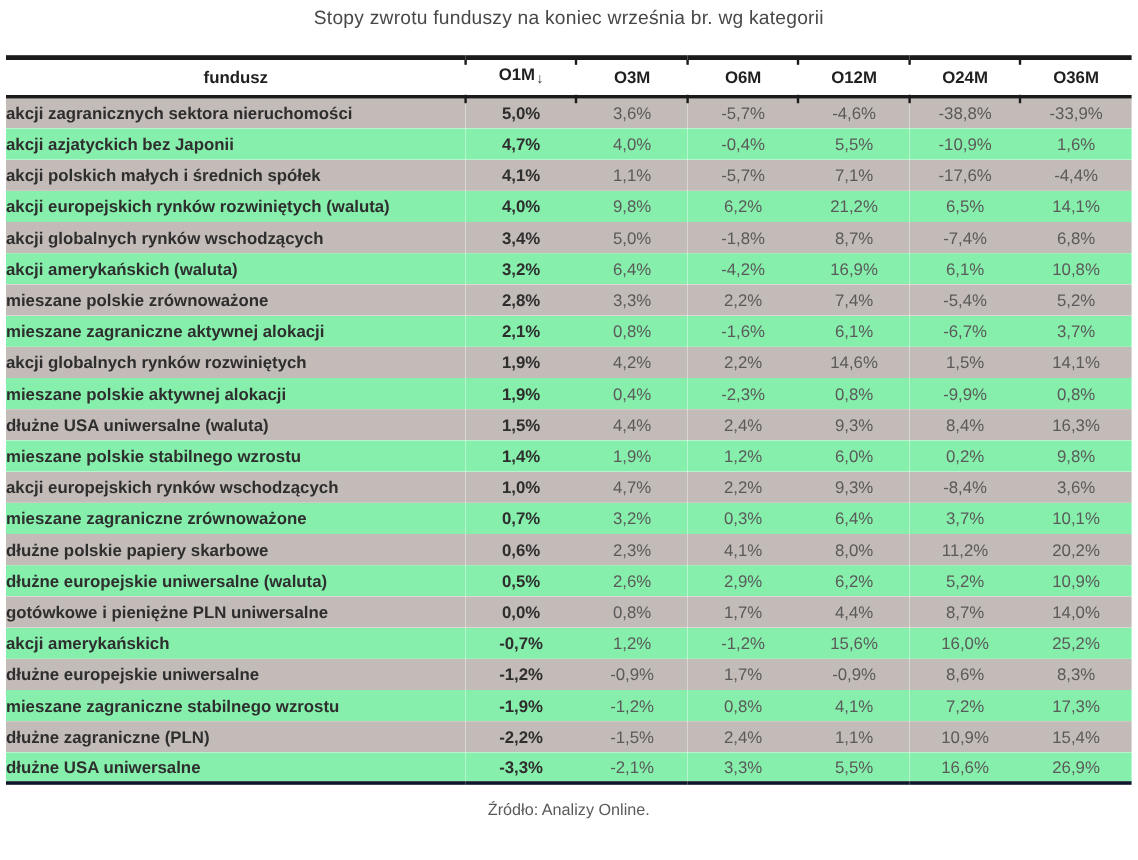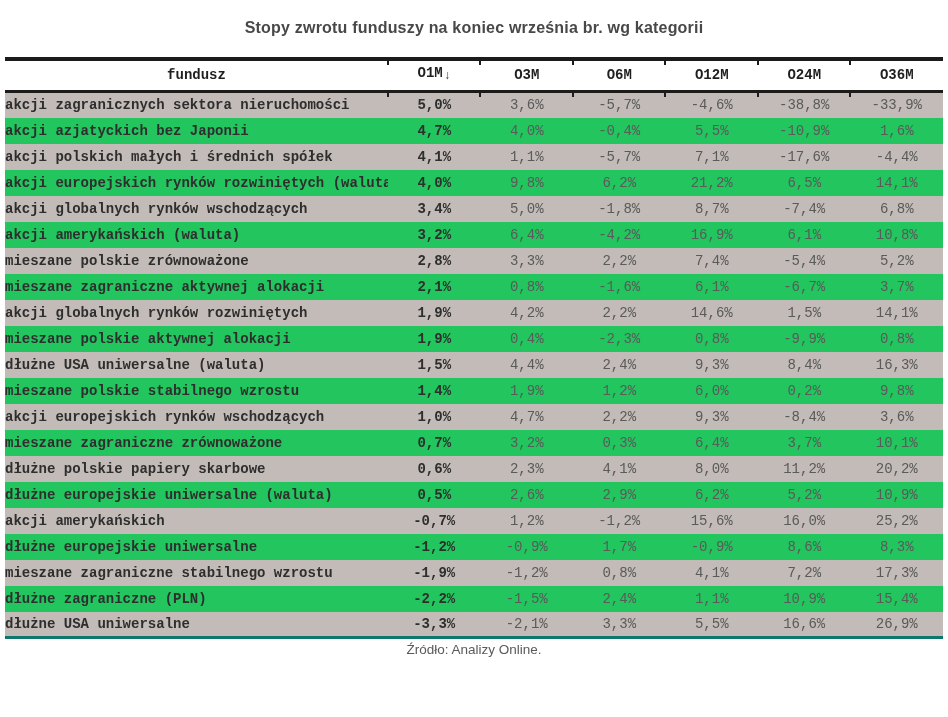--- a/index.html
+++ b/index.html
@@ -3,32 +3,31 @@
 <meta charset="utf-8">
 <style>
   html,body{margin:0;padding:0;background:#ffffff;}
   body{
     width:948px;height:717px;
     font-family:"Liberation Sans","DejaVu Sans",sans-serif;
     color:#2f2f2f;overflow:hidden;
   }
   .page{width:948px;}
   .page-title{
-    margin:12px;padding:7px 0 8px 0;
+    margin:0;padding:7px 0 8px 0;
     text-align:center;
-    font-size:16px;font-weight:bold;color:#484848;
+    font-size:16px;font-weight:normal;color:#484848;
     letter-spacing:.2px;
   }
   table.funds{
-    width:938px;margin:0 auto;
+    width:938px;margin:13px auto;
     border-collapse:collapse;table-layout:fixed;
     border-top:4px solid #1b1b1b;
-    border-bottom:3px solid #0f766e;
+    border-bottom:3px solid #0f172a;
     font-size:14px;
-    font-family:Liberation Mono, monospace;
   }
   thead th{
     background:#ffffff;
     font-weight:bold;color:#1f1f1f;
     padding:4px 2px 5px 2px;
     border-bottom:3px solid #1b1b1b;
     text-align:center;line-height:17px;
     position:relative;
   }
   thead th.fund-col{width:41.5%;}
@@ -38,21 +37,21 @@
   thead th.num-col::before{
     content:"";position:absolute;top:0;left:-1px;width:2px;height:4px;background:#1b1b1b;
   }
   thead th.num-col::after{
     content:"";position:absolute;bottom:-7px;left:-1px;width:2px;height:7px;background:#1b1b1b;z-index:2;
   }
   .sort-arrow{
     font-weight:normal;font-size:12px;color:#3c3c3c;
     margin-left:1px;vertical-align:-2px;
   }
-  tbody tr{height:26px;background:#22c55e;}
+  tbody tr{height:26px;background:#86efac;}
   tbody tr:nth-child(odd){background:#c2bbb7;}
   tbody td{padding:3px 2px;line-height:18px;white-space:nowrap;overflow:hidden;}
   tbody td.name{
     text-align:left;padding-left:0;
     font-weight:bold;color:#2e2e2e;
   }
   tbody td.val{text-align:center;color:#5a5a5a;}
   tbody td.val.primary{font-weight:bold;color:#2e2e2e;}
   .source-caption{
     margin-top:3px;text-align:center;
@@ -216,20 +215,29 @@
         <tr>
           <td class="name">dłużne europejskie uniwersalne (waluta)</td>
           <td class="val primary">0,5%</td>
           <td class="val">2,6%</td>
           <td class="val">2,9%</td>
           <td class="val">6,2%</td>
           <td class="val">5,2%</td>
           <td class="val">10,9%</td>
         </tr>
         <tr>
+          <td class="name">gotówkowe i pieniężne PLN uniwersalne</td>
+          <td class="val primary">0,0%</td>
+          <td class="val">0,8%</td>
+          <td class="val">1,7%</td>
+          <td class="val">4,4%</td>
+          <td class="val">8,7%</td>
+          <td class="val">14,0%</td>
+        </tr>
+        <tr>
           <td class="name">akcji amerykańskich</td>
           <td class="val primary">-0,7%</td>
           <td class="val">1,2%</td>
           <td class="val">-1,2%</td>
           <td class="val">15,6%</td>
           <td class="val">16,0%</td>
           <td class="val">25,2%</td>
         </tr>
         <tr>
           <td class="name">dłużne europejskie uniwersalne</td>

